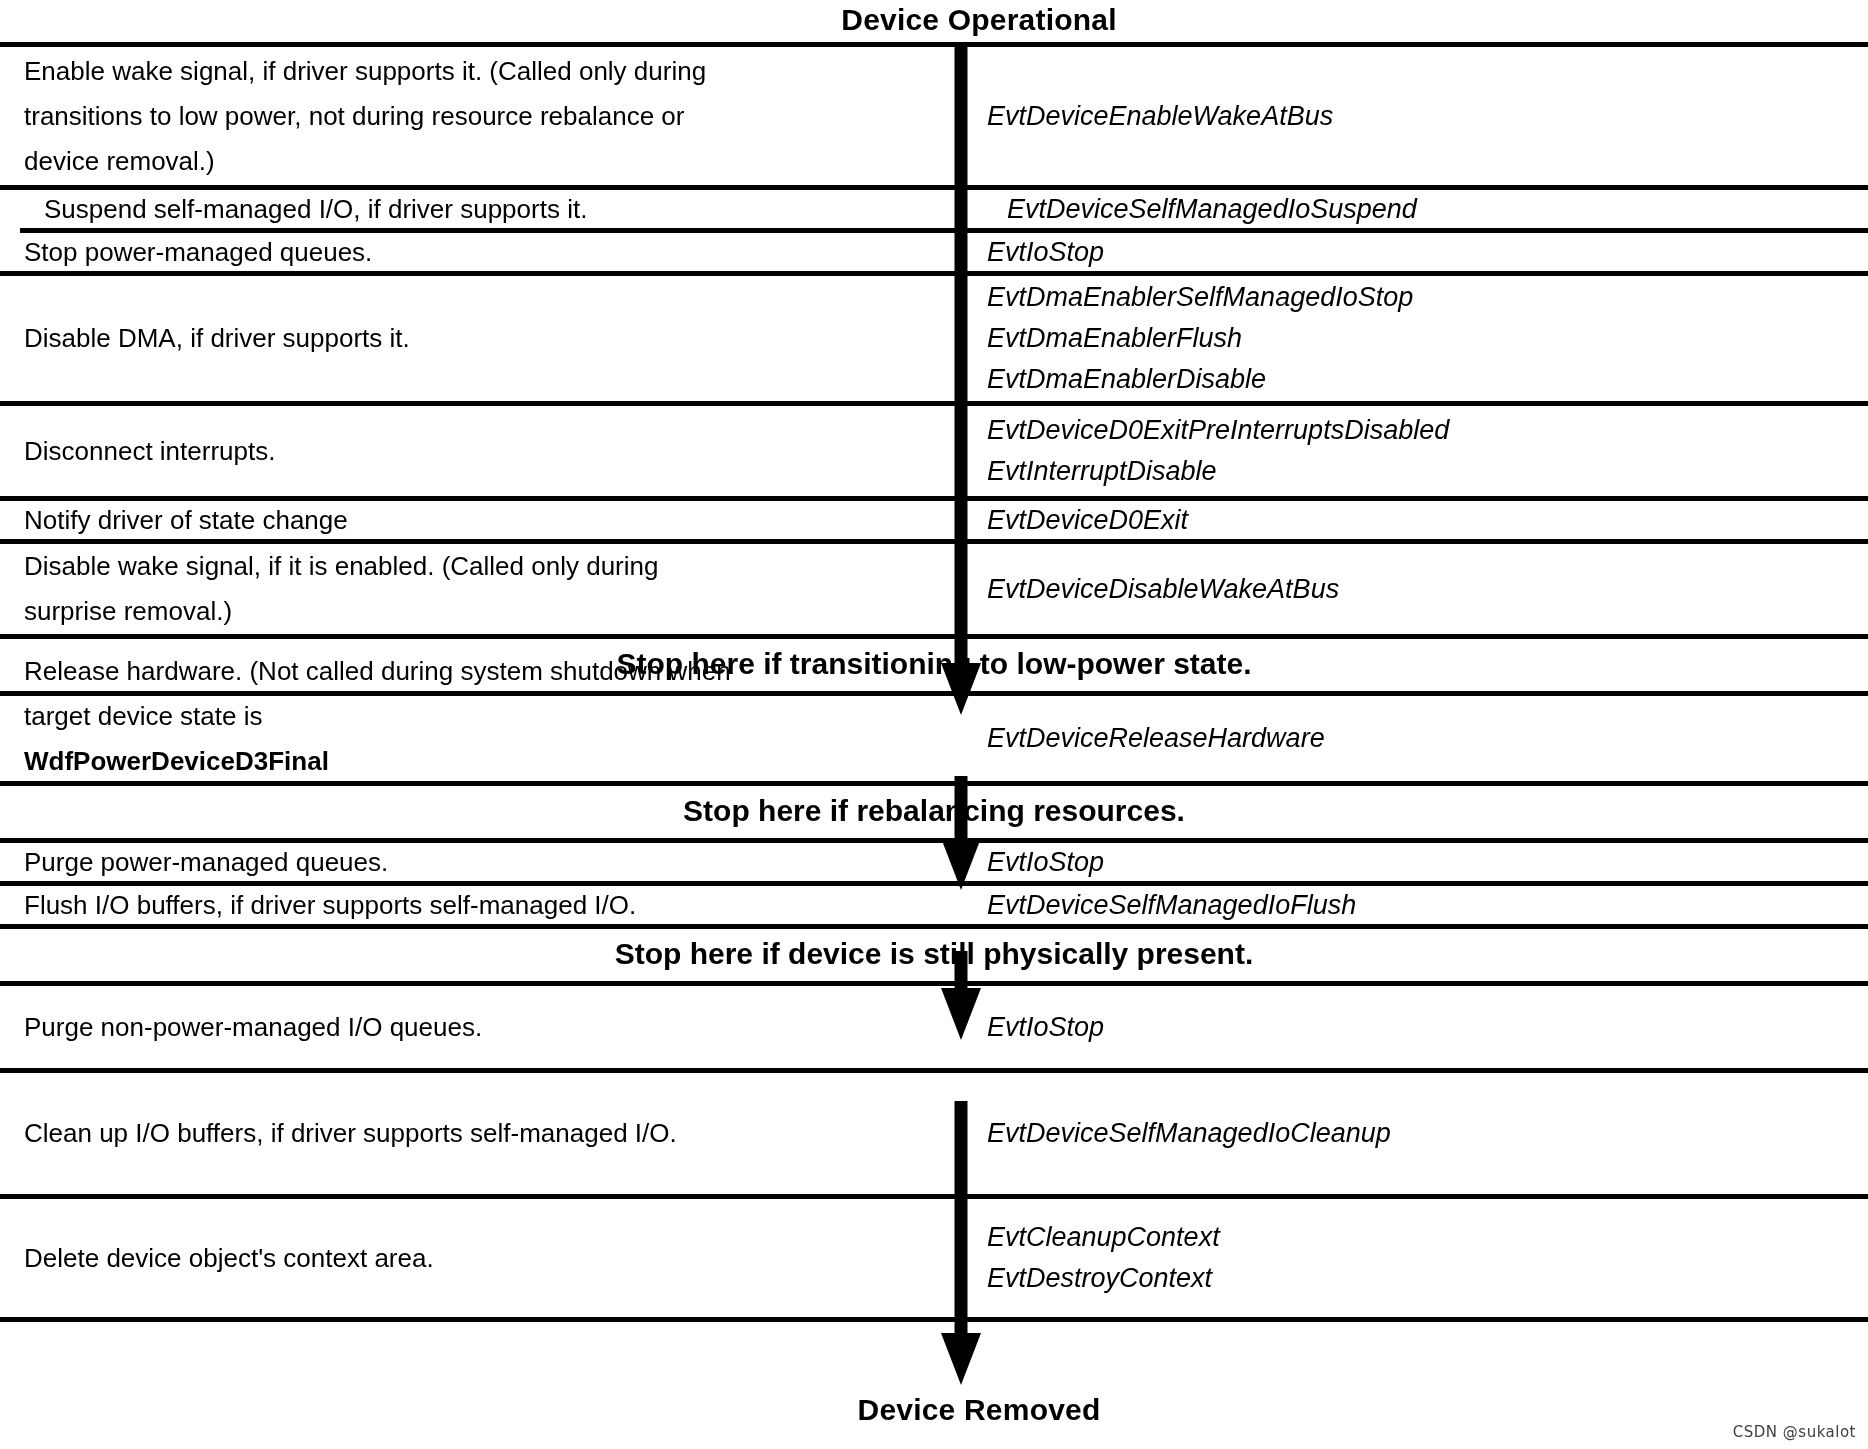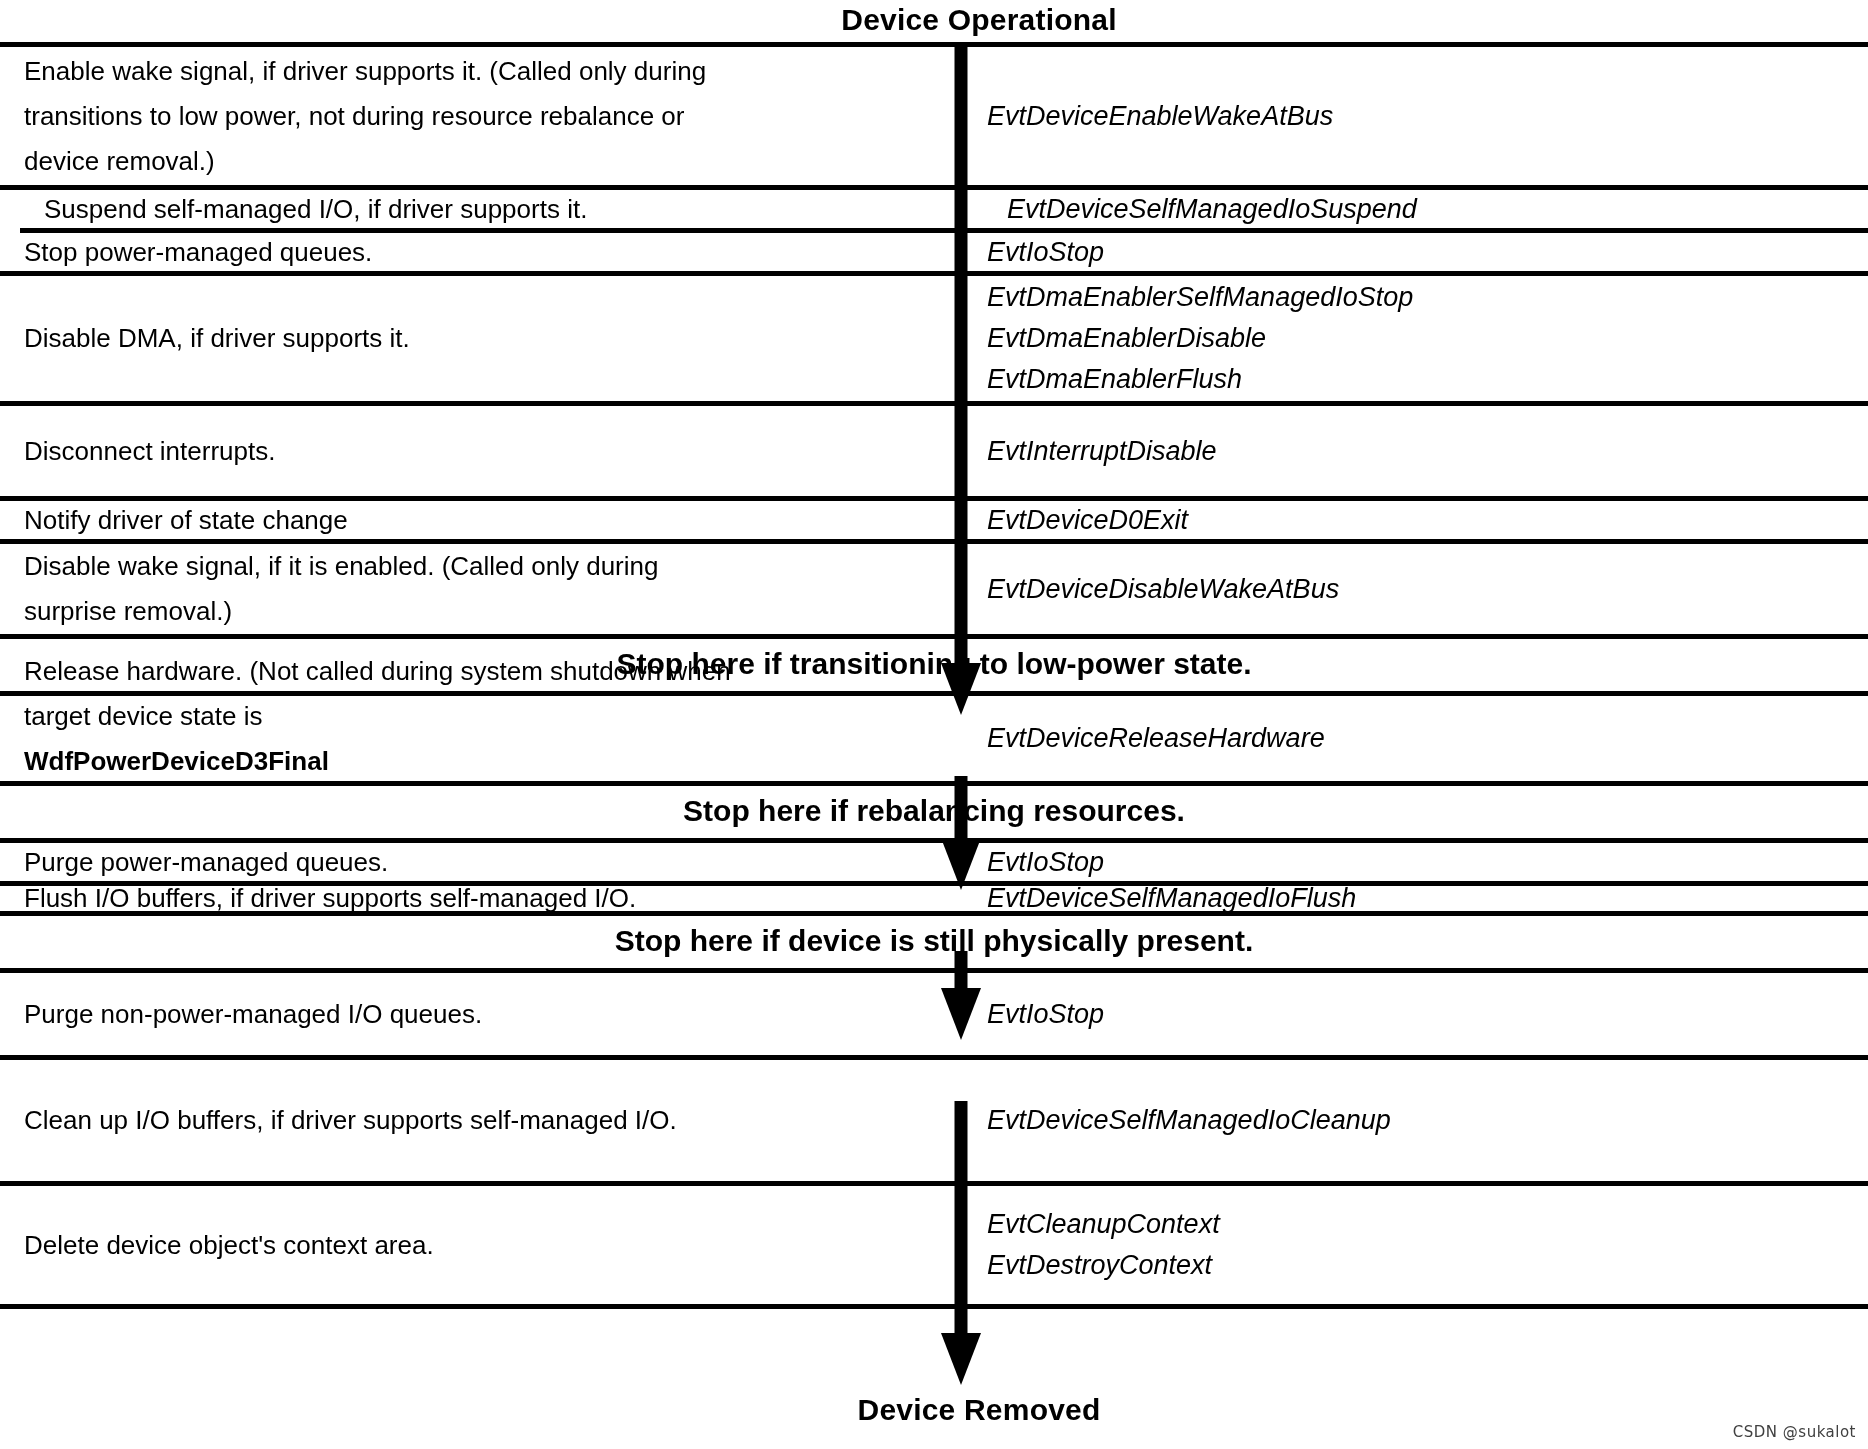--- a/index.html
+++ b/index.html
@@ -150,29 +150,30 @@
         <div class="cell-right">
           <div class="evt">EvtIoStop</div>
         </div>
       </div>
       <div class="row" style="height: 130px;">
         <div class="cell-left">
           <div class="ln">Disable DMA, if driver supports it.</div>
         </div>
         <div class="cell-right">
           <div class="evt">EvtDmaEnablerSelfManagedIoStop</div>
+          <div class="evt">EvtDmaEnablerFlush</div>
           <div class="evt">EvtDmaEnablerDisable</div>
-          <div class="evt">EvtDmaEnablerFlush</div>
         </div>
       </div>
       <div class="row" style="height: 95px;">
         <div class="cell-left">
           <div class="ln">Disconnect interrupts.</div>
         </div>
         <div class="cell-right">
+          <div class="evt">EvtDeviceD0ExitPreInterruptsDisabled</div>
           <div class="evt">EvtInterruptDisable</div>
         </div>
       </div>
       <div class="row" style="height: 43px;">
         <div class="cell-left">
           <div class="ln">Notify driver of state change</div>
         </div>
         <div class="cell-right">
           <div class="evt">EvtDeviceD0Exit</div>
         </div>
@@ -199,21 +200,21 @@
         <div class="banner-text">Stop here if rebalancing resources.</div>
       </div>
       <div class="row" style="height: 43px;">
         <div class="cell-left">
           <div class="ln">Purge power-managed queues.</div>
         </div>
         <div class="cell-right">
           <div class="evt">EvtIoStop</div>
         </div>
       </div>
-      <div class="row" style="height: 30px;">
+      <div class="row" style="height: 43px;">
         <div class="cell-left">
           <div class="ln">Flush I/O buffers, if driver supports self-managed I/O.</div>
         </div>
         <div class="cell-right">
           <div class="evt">EvtDeviceSelfManagedIoFlush</div>
         </div>
       </div>
       <div class="row banner" style="height: 57px;">
         <div class="banner-text">Stop here if device is still physically present.</div>
       </div>

